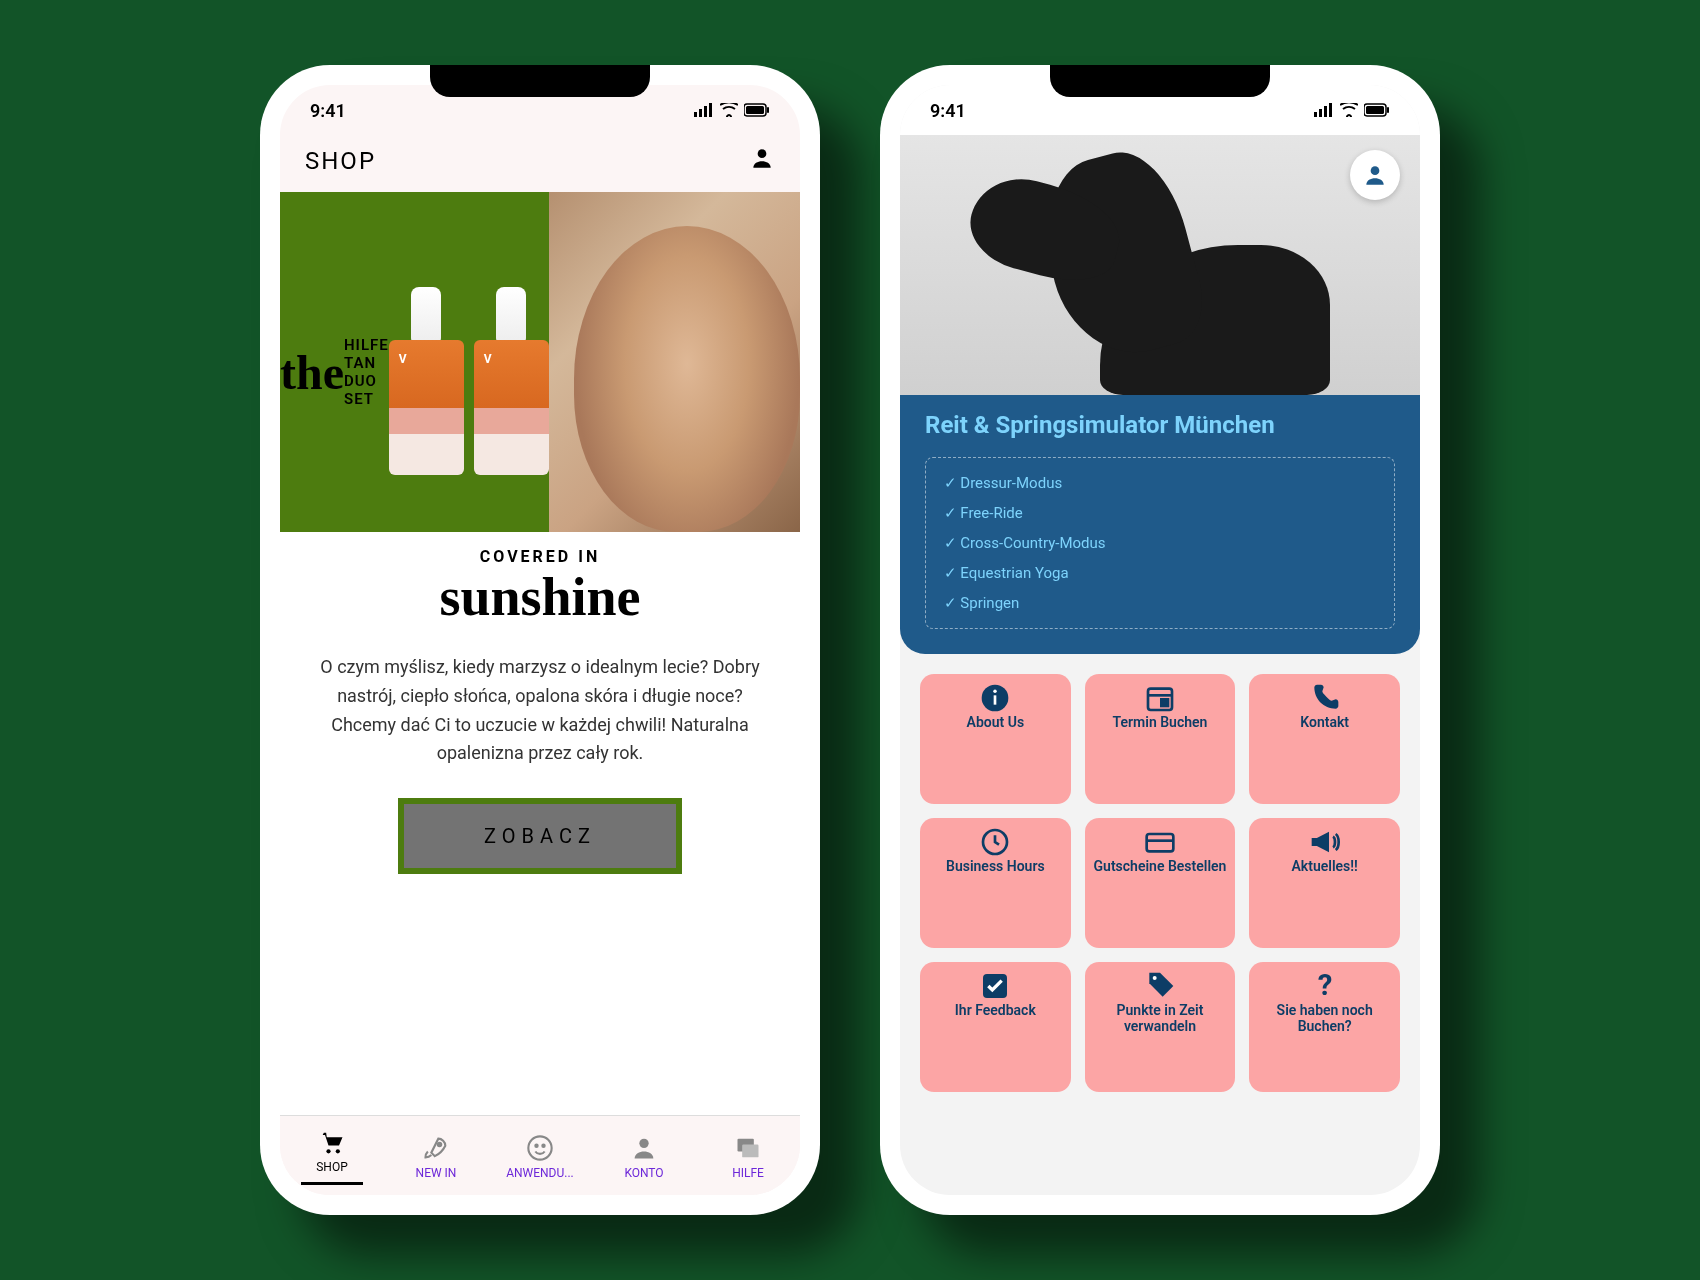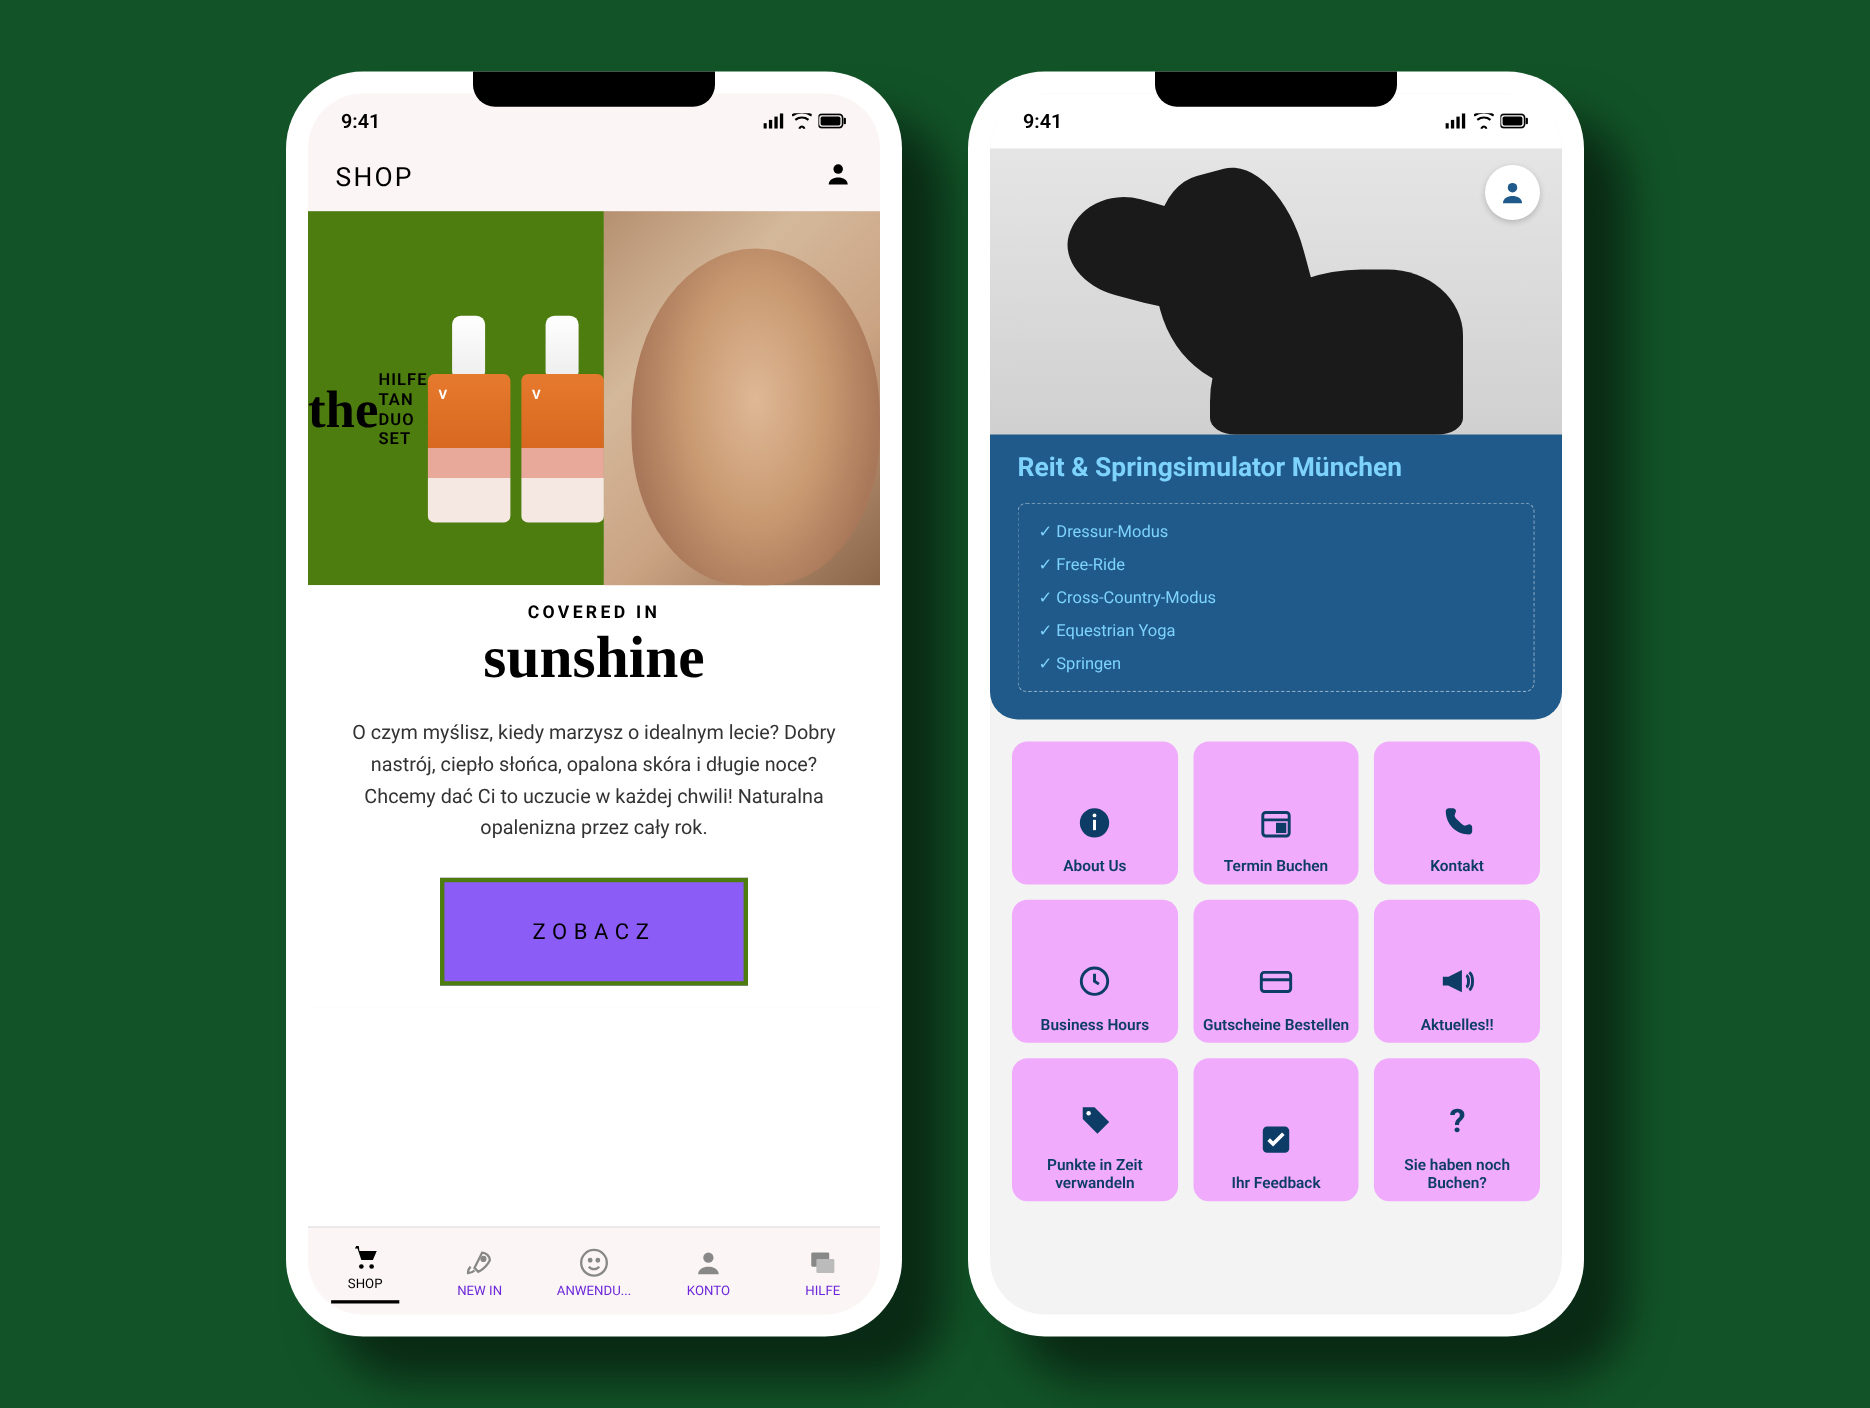--- a/index.html
+++ b/index.html
@@ -138,25 +138,25 @@
     padding: 20px 35px;
     text-align: center;
     font-size: 18px;
     line-height: 1.6;
     color: #333;
     background: #fff;
   }
   .cta-wrap { background: #fff; padding: 10px 0 20px; text-align: center; }
   .cta {
     display: inline-block;
-    border: 4px solid #4d7c0f;
-    padding: 33px 80px;
+    border: 6px solid #4d7c0f;
+    padding: 20px 80px;
     font-size: 20px;
     letter-spacing: 6px;
-    background: #8b5cf6;
+    background: #737373;
   }
   .spacer1 { flex: 1; background: #fff; }
   .tabbar {
     display: flex;
     background: #fcf5f5;
     border-top: 1px solid #ddd;
   }
   .tab {
     flex: 1;
     display: flex;
@@ -248,28 +248,28 @@
     content: "✓ ";
   }
 
   .grid {
     display: grid;
     grid-template-columns: repeat(3, 1fr);
     gap: 14px;
     padding: 20px;
   }
   .tile {
-    background: #f0abfc;
+    background: #fca5a5;
     border-radius: 14px;
     height: 130px;
     display: flex;
     flex-direction: column;
     align-items: center;
-    justify-content: flex-end;
-    gap: 16px;
+    justify-content: flex-start;
+    gap: 0;
     color: #0d3d66;
     font-size: 14px;
     font-weight: 600;
     text-align: center;
     padding: 8px;
   }
   .tile svg { width: 32px; height: 32px; }
 </style>
 </head>
 <body>
@@ -473,34 +473,34 @@
       </div>
       <div class="tile">
         <svg viewBox="0 0 24 24" fill="#0d3d66">
             <path d="M3 10v4h3l8 4V6l-8 4H3zM18 8c2 1 2 7 0 8M20 6c3 2 3 10 0 12" stroke="#0d3d66" stroke-width="2" fill="none"></path>
             <path d="M3 10v4h3l8 4V6l-8 4H3z" fill="#0d3d66"></path>
           </svg>
         <span>Aktuelles!!</span>
       </div>
       <div class="tile">
         <svg viewBox="0 0 24 24" fill="#0d3d66">
+            <rect x="3" y="3" width="18" height="18" rx="3"></rect>
+            <path d="M7 12l3 3 7-7" stroke="#fff" stroke-width="2.5" fill="none"></path>
+          </svg>
+        <span>Ihr Feedback</span>
+      </div>
+      <div class="tile">
+        <svg viewBox="0 0 24 24" fill="#0d3d66">
             <path d="M12 2l10 10-8 8L4 10V2h8z"></path>
             <circle cx="8" cy="6" r="1.5" fill="#fff"></circle>
           </svg>
         <span>Punkte in Zeit verwandeln</span>
       </div>
       <div class="tile">
         <svg viewBox="0 0 24 24" fill="#0d3d66">
-            <rect x="3" y="3" width="18" height="18" rx="3"></rect>
-            <path d="M7 12l3 3 7-7" stroke="#fff" stroke-width="2.5" fill="none"></path>
-          </svg>
-        <span>Ihr Feedback</span>
-      </div>
-      <div class="tile">
-        <svg viewBox="0 0 24 24" fill="#0d3d66">
             <text x="12" y="19" font-size="22" font-weight="bold" text-anchor="middle" fill="#0d3d66">?</text>
           </svg>
         <span>Sie haben noch Buchen?</span>
       </div>
     </div>
 
   </div>
 </div>
 
 </body></html>

